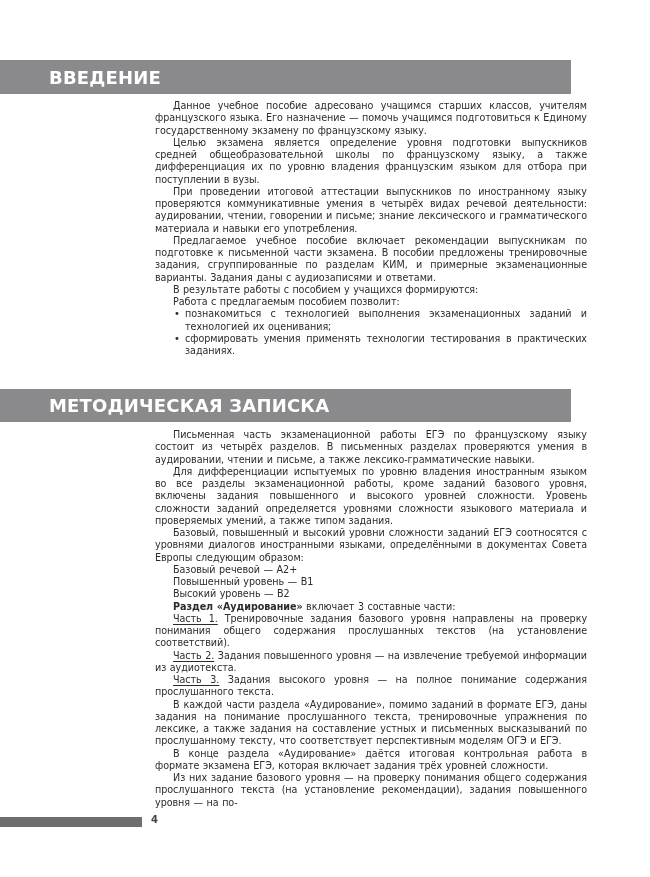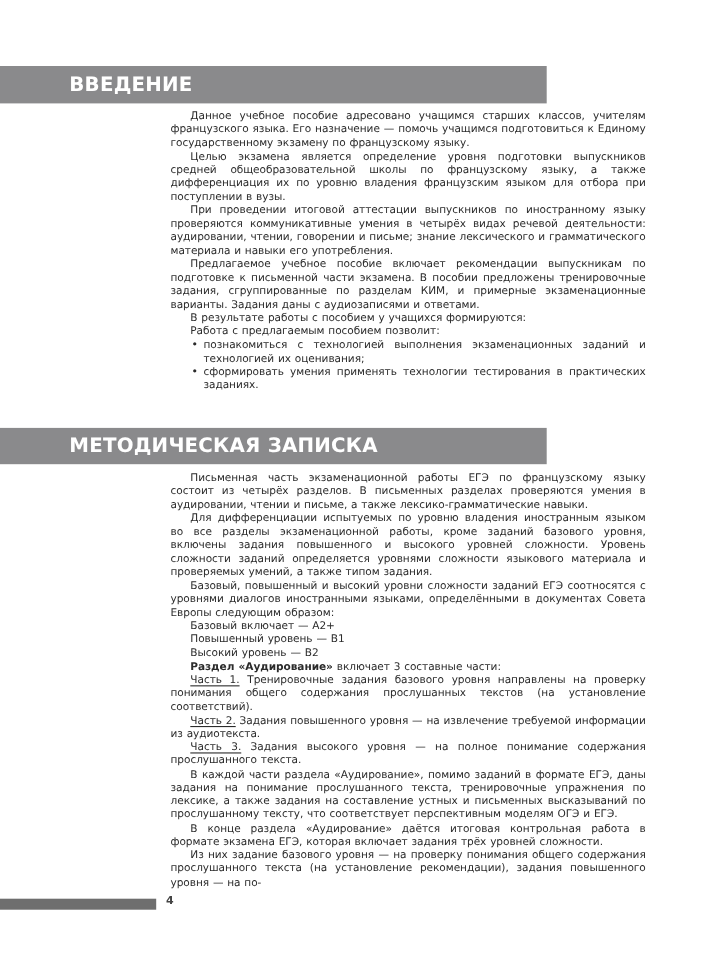--- a/index.html
+++ b/index.html
@@ -1,23 +1,23 @@
 <!DOCTYPE html>
 <html><head>
 <meta charset="utf-8">
 <style>
   html, body { margin: 0; padding: 0; }
   body {
     width: 650px; height: 877px; background: #ffffff; position: relative; overflow: hidden;
     font-family: "DejaVu Sans", sans-serif; color: #2b2b2b;
   }
   .section-bar {
-    position: absolute; left: 0; width: 497px; background: #8a8a8c;
+    position: absolute; left: 0; width: 571px; background: #8a8a8c;
     color: #ffffff; font-family: "DejaVu Sans", sans-serif; font-weight: bold;
-    font-size: 18px; letter-spacing: 0.2px; box-sizing: border-box; padding-left: 63px;
+    font-size: 18px; letter-spacing: 0.2px; box-sizing: border-box; padding-left: 49px;
     display: flex; align-items: center;
   }
   #bar1 { top: 60px; height: 34px; }
   #bar2 { top: 389px; height: 33px; }
   .body-text {
     position: absolute; left: 155px; width: 432px;
     font-size: 9.6px; line-height: 12.25px; text-align: justify; hyphens: manual;
     letter-spacing: -0.05px; word-spacing: 0.5px;
   }
   #intro { top: 100px; }
@@ -60,21 +60,21 @@
 </div>
 
 <div id="bar2" class="section-bar">
   <span>МЕТОДИЧЕСКАЯ ЗАПИСКА</span>
 </div>
 
 <div id="notes" class="body-text">
   <p class="p">Письменная часть экзаменационной работы ЕГЭ по французскому языку состоит из че­тырёх разделов. В письменных разделах проверяются умения в аудировании, чтении и письме, а также лексико-грамматические навыки.</p>
   <p class="p">Для дифференциации испытуемых по уровню владения иностранным языком во все разделы экзаменационной работы, кроме заданий базового уровня, включены задания по­вышенного и высокого уровней сложности. Уровень сложности заданий определяется уровнями сложности языкового материала и проверяемых умений, а также типом задания.</p>
   <p class="p">Базовый, повышенный и высокий уровни сложности заданий ЕГЭ соотносятся с уров­нями диалогов иностранными языками, определёнными в документах Совета Европы сле­дующим образом:</p>
-  <div class="level">Базовый включает — A2+</div>
+  <div class="level">Базовый речевой — A2+</div>
   <div class="level">Повышенный уровень — B1</div>
   <div class="level">Высокий уровень — B2</div>
   <p class="p"><span class="bold">Раздел «Аудирование»</span><span> включает 3 составные части:</span></p>
   <p class="p"><span class="ul">Часть 1.</span><span> Тренировочные задания базового уровня направлены на проверку понимания общего содержания прослушанных текстов (на установление соответствий).</span></p>
   <p class="p"><span class="ul">Часть 2.</span><span> Задания повышенного уровня — на извлечение требуемой информации из аудиотекста.</span></p>
   <p class="p"><span class="ul">Часть 3.</span><span> Задания высокого уровня — на полное понимание содержания прослушанного текста.</span></p>
   <p class="p">В каждой части раздела «Аудирование», помимо заданий в формате ЕГЭ, даны зада­ния на понимание прослушанного текста, тренировочные упражнения по лексике, а также задания на составление устных и письменных высказываний по прослушанному тексту, что соответствует перспективным моделям ОГЭ и ЕГЭ.</p>
   <p class="p">В конце раздела «Аудирование» даётся итоговая контрольная работа в формате экза­мена ЕГЭ, которая включает задания трёх уровней сложности.</p>
   <p class="p">Из них задание базового уровня — на проверку понимания общего содержания про­слушанного текста (на установление рекомендации), задания повышенного уровня — на по-</p>
 </div>

